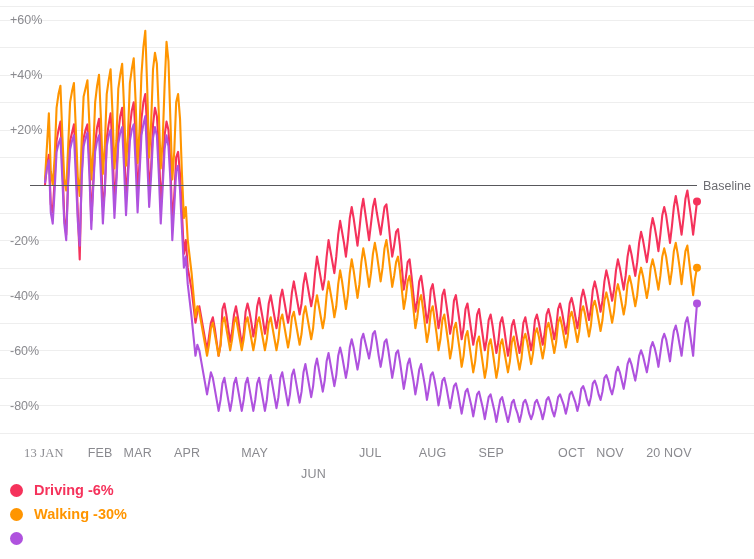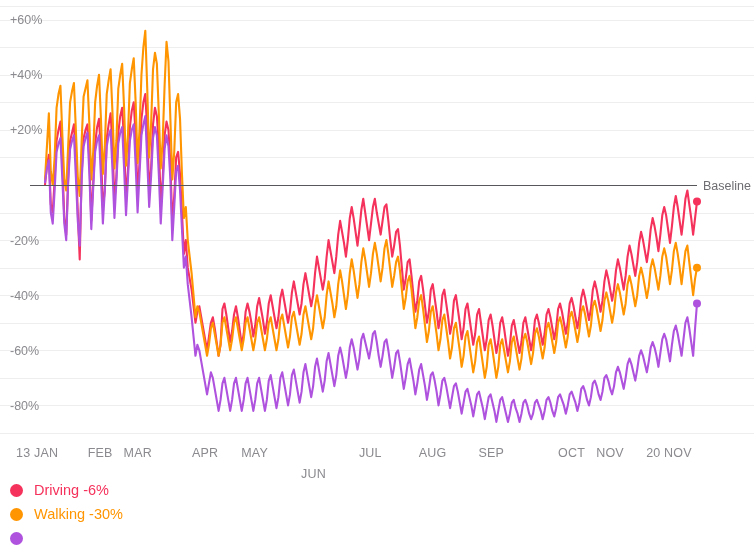--- a/index.html
+++ b/index.html
@@ -70,20 +70,21 @@
     font-size: 12.5px;
     color: #8a8a8f;
     letter-spacing: 0.2px;
     white-space: nowrap;
   }
   .legend {
     position: absolute;
     left: 0;
     top: 478px;
     width: 754px;
+    font-weight: bold;
   }
   .legend-row {
     display: flex;
     align-items: center;
     height: 24px;
     padding-left: 10px;
   }
   .legend-dot {
     width: 13px;
     height: 13px;
@@ -142,24 +143,24 @@
           <circle cx="697.00" cy="303.46" r="4" fill="#AF52DE"></circle>
         </g>
       <g id="baseline-group">
           <line x1="30" x2="697" y1="185.5" y2="185.5" class="baseline-line"></line>
           <text x="703" y="190" class="baseline-text">Baseline</text>
         </g>
     </svg>
   </div>
 
   <div class="xaxis" id="xaxis">
-      <span class="xtick" style="left: 16px;">13 JAN</span>
+      <span class="xtick" style="left: 24px; font-family: Liberation Serif, serif;">13 JAN</span>
       <span class="xtick" style="left: 67.6509px; padding-left: 20px;">FEB</span>
       <span class="xtick" style="left: 123.592px;">MAR</span>
-      <span class="xtick" style="left: 192px;">APR</span>
+      <span class="xtick" style="left: 174px;">APR</span>
       <span class="xtick" style="left: 241.26px;">MAY</span>
       <span class="xtick" style="left: 301.059px; margin-top: 21px;">JUN</span>
       <span class="xtick" style="left: 358.929px;">JUL</span>
       <span class="xtick" style="left: 418.728px;">AUG</span>
       <span class="xtick" style="left: 478.527px;">SEP</span>
       <span class="xtick" style="left: 558px;">OCT</span>
       <span class="xtick" style="left: 596.195px;">NOV</span>
       <span class="xtick" style="left: 646.136px;">20 NOV</span>
     </div>
 

